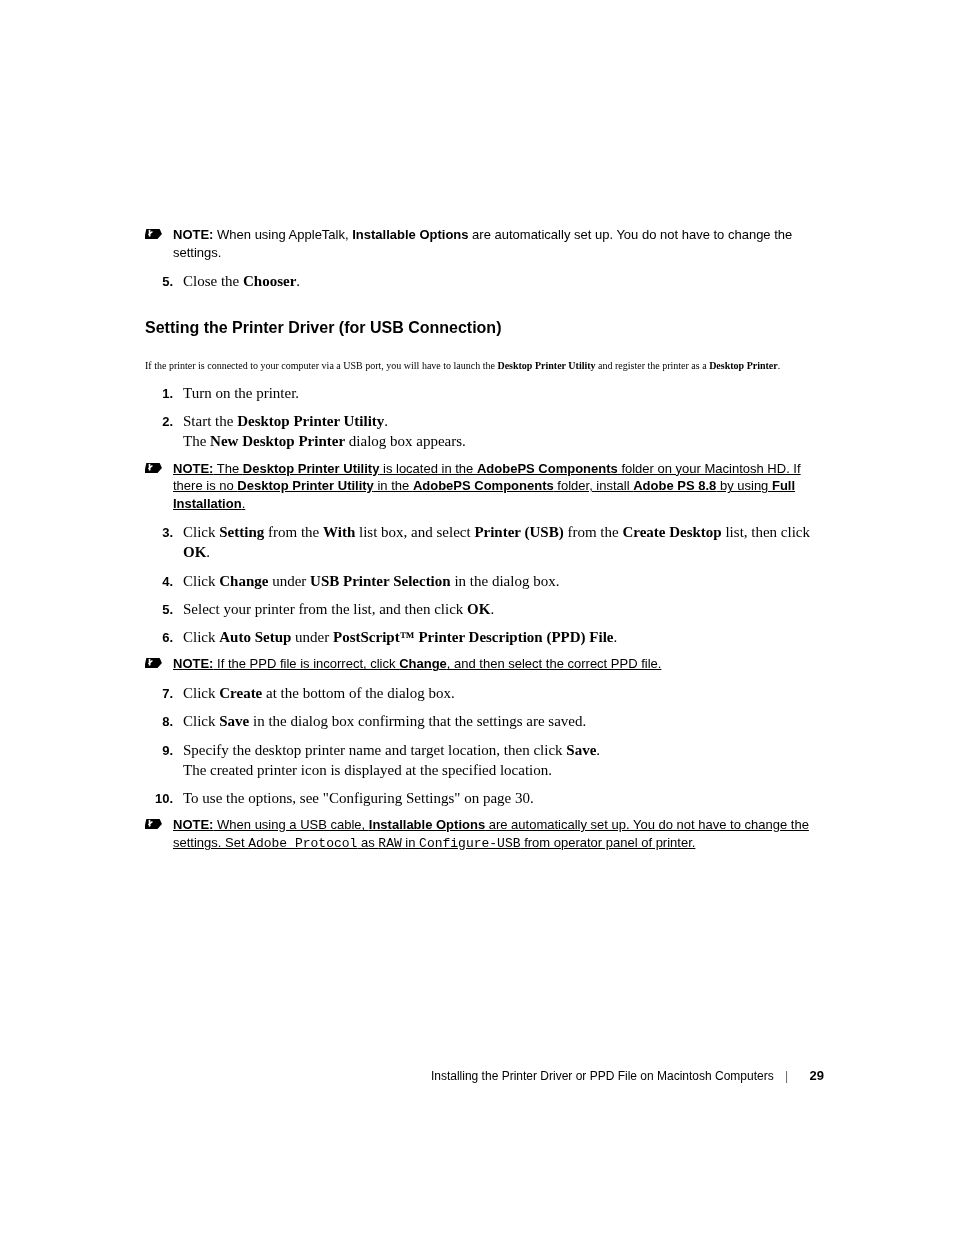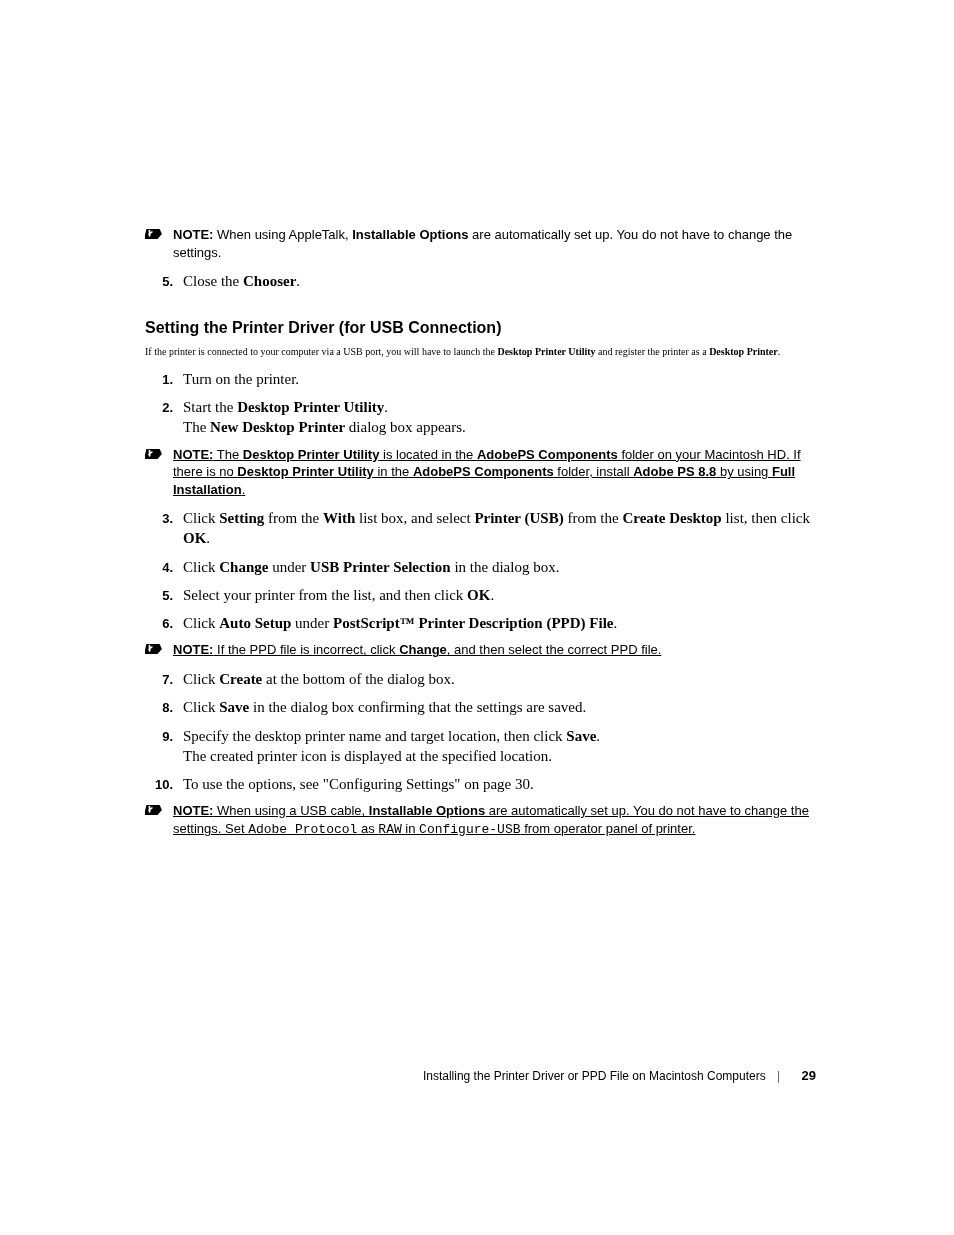--- a/index.html
+++ b/index.html
@@ -69,31 +69,31 @@
     padding-top: 2px;
   }
   .ol-body {
     flex: 1;
     padding-left: 10px;
   }
   .section-heading {
     font-family: Arial, Helvetica, sans-serif;
     font-weight: bold;
     font-size: 16px;
-    margin: 28px 0 8px 0;
+    margin: 28px 0 22px 0;
   }
   .body-para {
     font-size: 10px;
     line-height: 1.35;
     margin: 4px 0 10px 0;
   }
   .footer {
     position: absolute;
     bottom: 152px;
-    right: 138px;
+    right: 130px;
     font-family: Arial, Helvetica, sans-serif;
     font-size: 12px;
     color: #000;
     margin-left: 8px;
   }
   .footer-num {
     font-weight: bold;
     font-size: 13px;
     margin-left: 10px;
   }

